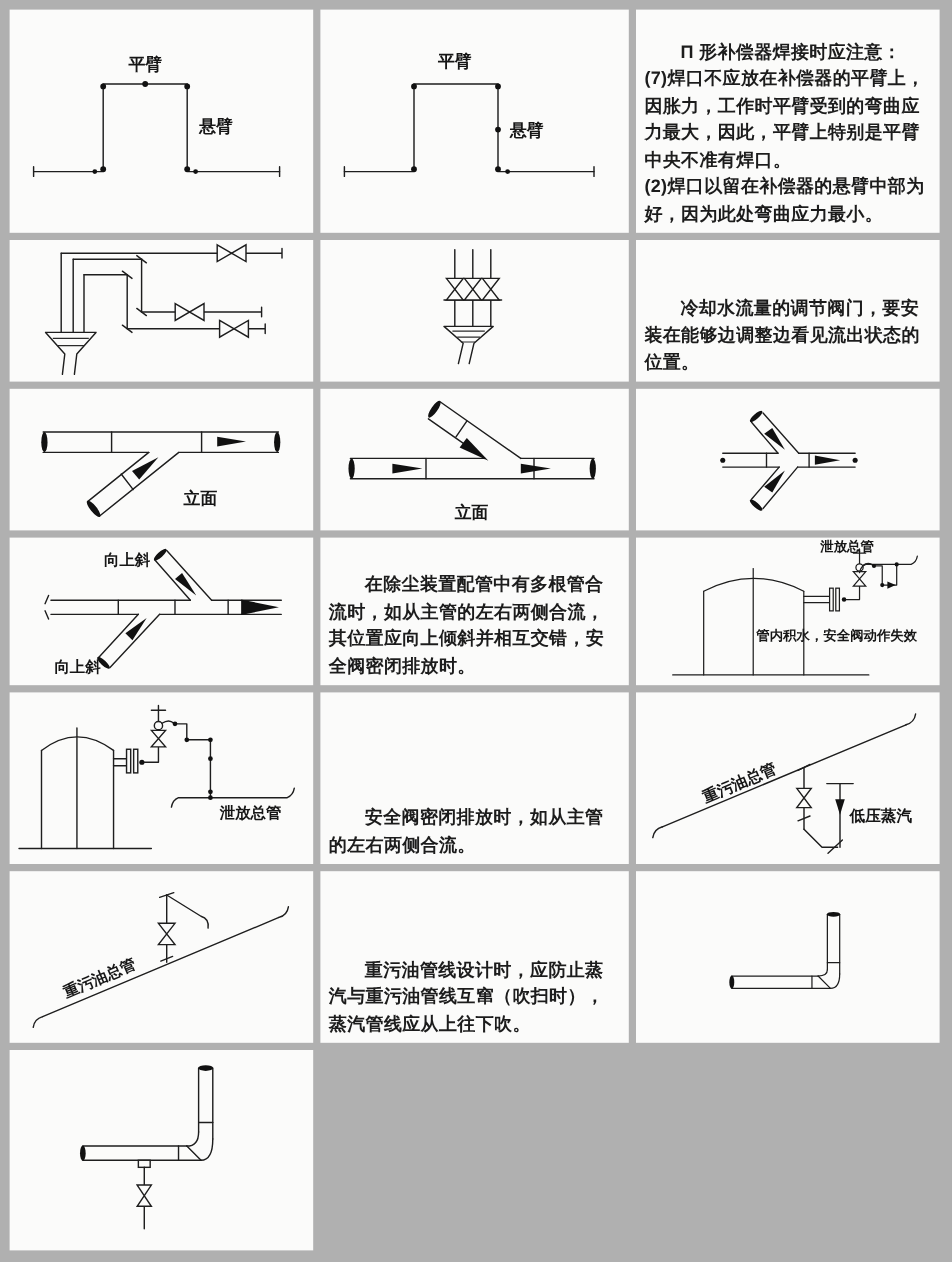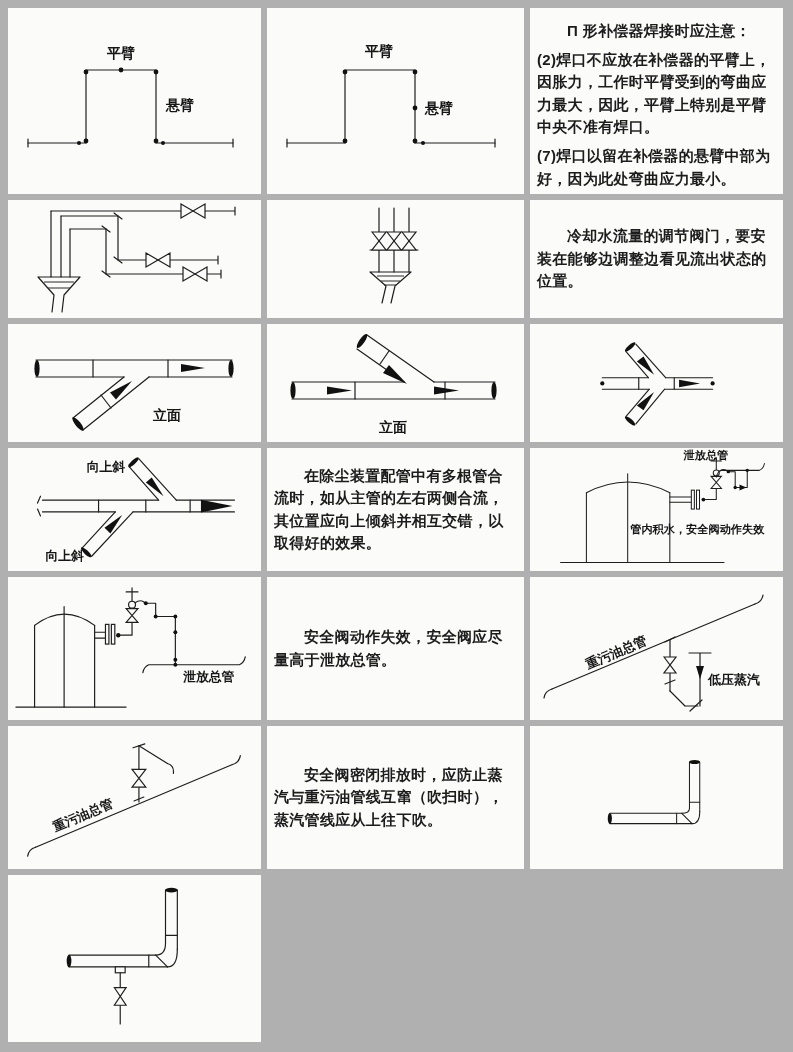--- a/index.html
+++ b/index.html
@@ -14,25 +14,25 @@
     grid-template-rows:186px 118px 118px 123px 143px 143px 167px;
     gap:6px;
   }
   .cell{
     background:#fbfbfa;
     overflow:hidden;
     position:relative;
   }
   .cell svg{display:block;width:100%;height:100%;}
   .note{
-    display:flex;flex-direction:column;justify-content:center;
+    display:flex;flex-direction:column;justify-content:flex-end;
     padding:4px 8px 4px 7px;box-sizing:border-box;
     color:#1c1c1c;
   }
-  .note.top{justify-content:space-between;padding-top:12px;}
+  .note.top{justify-content:flex-end;padding-top:22px;}
   .note p{
     margin:0;font-size:15px;line-height:1.5;font-weight:700;
     letter-spacing:.3px;text-indent:2em;
   }
   .note p.flush{text-indent:0;}
   
   .ln{stroke:#1e1e1e;stroke-width:1.2;fill:none;stroke-linecap:round;}
   .thin{stroke:#2a2a2a;stroke-width:1;fill:none;}
   .vlv{stroke:#1e1e1e;stroke-width:1.2;fill:#fbfbfa;}
   .dot{fill:#111;}
@@ -77,22 +77,22 @@
           <circle class="dot" cx="78" cy="133" r="2.4"></circle>
         <circle class="dot" cx="148" cy="133" r="2.4"></circle>
           <circle class="dot" cx="156" cy="135" r="2"></circle>
       </g>
       <text x="112" y="48" font-size="14" text-anchor="middle">平臂</text>
       <text x="158" y="105" font-size="14">悬臂</text>
     </svg>
   </div>
   <div class="cell note top">
     <p>Π 形补偿器焊接时应注意：</p>
-    <p class="flush">(2)焊口不应放在补偿器的平臂上，因胀力，工作时平臂受到的弯曲应力最大，因此，平臂上特别是平臂中央不准有焊口。</p>
-    <p class="flush">(7)焊口以留在补偿器的悬臂中部为好，因为此处弯曲应力最小。</p>
+    <p class="flush">(7)焊口不应放在补偿器的平臂上，因胀力，工作时平臂受到的弯曲应力最大，因此，平臂上特别是平臂中央不准有焊口。</p>
+    <p class="flush">(2)焊口以留在补偿器的悬臂中部为好，因为此处弯曲应力最小。</p>
   </div>
 
   <div class="cell">
     <svg viewBox="0 0 253 118">
       <g class="ln">
         <path d="M43,11 V77 M53,16 V77 M62,29 V77"></path>
         <path d="M43,11 H227 M227,7 V15"></path>
         <path d="M53,16 H110 V60 H210 M210,56 V64"></path>
         <path d="M62,29 H98 V74 M98,74 H213 M213,70 V78"></path>
         <path d="M106,13 L114,19 M106,57 L114,63 M94,26 L102,32 M94,71 L102,77"></path>
@@ -204,21 +204,21 @@
       <ellipse class="cap" cx="127.5" cy="13.5" rx="2.2" ry="7" transform="rotate(48 127.5 13.5)"></ellipse>
       <ellipse class="cap" cx="79.5" cy="105" rx="2.2" ry="7" transform="rotate(-47 79.5 105)"></ellipse>
       <polygon class="arw" points="158,48 140,34 146,29"></polygon>
       <polygon class="arw" points="116,67 104,86 98,80"></polygon>
       <polygon class="arw" points="228,58 196,51.5 196,64.5"></polygon>
       <text x="80" y="22" font-size="13">向上斜</text>
       <text x="38" y="113" font-size="13">向上斜</text>
     </svg>
   </div>
   <div class="cell note">
-    <p>在除尘装置配管中有多根管合流时，如从主管的左右两侧合流，其位置应向上倾斜并相互交错，以取得好的效果。</p>
+    <p>在除尘装置配管中有多根管合流时，如从主管的左右两侧合流，其位置应向上倾斜并相互交错，安全阀密闭排放时。</p>
   </div>
 
   <div class="cell">
     <svg viewBox="0 0 253 143">
       <g class="ln">
         <path d="M15,133 H205"></path>
         <path d="M45,52 V133 M142,52 V133"></path>
         <path d="M45,52 Q93,27 142,52"></path>
         <path d="M93,30 V133"></path>
       </g>
@@ -271,21 +271,21 @@
       <circle class="dot" cx="140" cy="25.5" r="2"></circle>
       <circle class="dot" cx="150" cy="39" r="2"></circle>
       <circle class="dot" cx="170" cy="39" r="2"></circle>
       <circle class="dot" cx="170" cy="55" r="2"></circle>
       <circle class="dot" cx="170" cy="83" r="2"></circle>
       <circle class="dot" cx="170" cy="88" r="2"></circle>
       <text x="178" y="105" font-size="13">泄放总管</text>
     </svg>
   </div>
   <div class="cell note">
-    <p>安全阀动作失效，安全阀应尽量高于泄放总管。</p>
+    <p>安全阀密闭排放时，如从主管的左右两侧合流。</p>
   </div>
 
   <div class="cell">
     <svg viewBox="0 0 253 143">
       <g class="ln">
         <path d="M22,112 L225,27"></path>
         <path d="M22,112 q-7,2 -8,9 M225,27 q7,-2 8,-9"></path>
       </g>
       <g class="ln">
         <path d="M135,65 L145,60"></path>
@@ -313,21 +313,21 @@
         <path d="M128,75 L138,71"></path>
         <path d="M133,76 V61 M133,43 V19"></path>
         <path d="M127,21 L139,17"></path>
         <path d="M133,19 L162,37 M162,37 q7,2 6,10"></path>
       </g>
       <path class="vlv" d="M126,43 L140,61 L126,61 L140,43 Z"></path>
       <text x="48" y="106" font-size="13" transform="rotate(-23 48 106)">重污油总管</text>
     </svg>
   </div>
   <div class="cell note">
-    <p>安全阀密闭排放时，应防止蒸汽与重污油管线互窜（吹扫时），蒸汽管线应从上往下吹。</p>
+    <p>重污油管线设计时，应防止蒸汽与重污油管线互窜（吹扫时），蒸汽管线应从上往下吹。</p>
   </div>
 
   <div class="cell">
     <svg viewBox="0 0 253 167">
       <g class="ln">
         <path d="M165,42 V96 M177,42 V100"></path>
         <path d="M72,102 H156 M72,114 H168"></path>
         <path d="M165,96 Q165,102 156,102"></path>
         <path d="M177,100 Q177,114 168,114"></path>
         <path d="M165,89 H177 M150,102 V114 M156,102 L168,114"></path>

